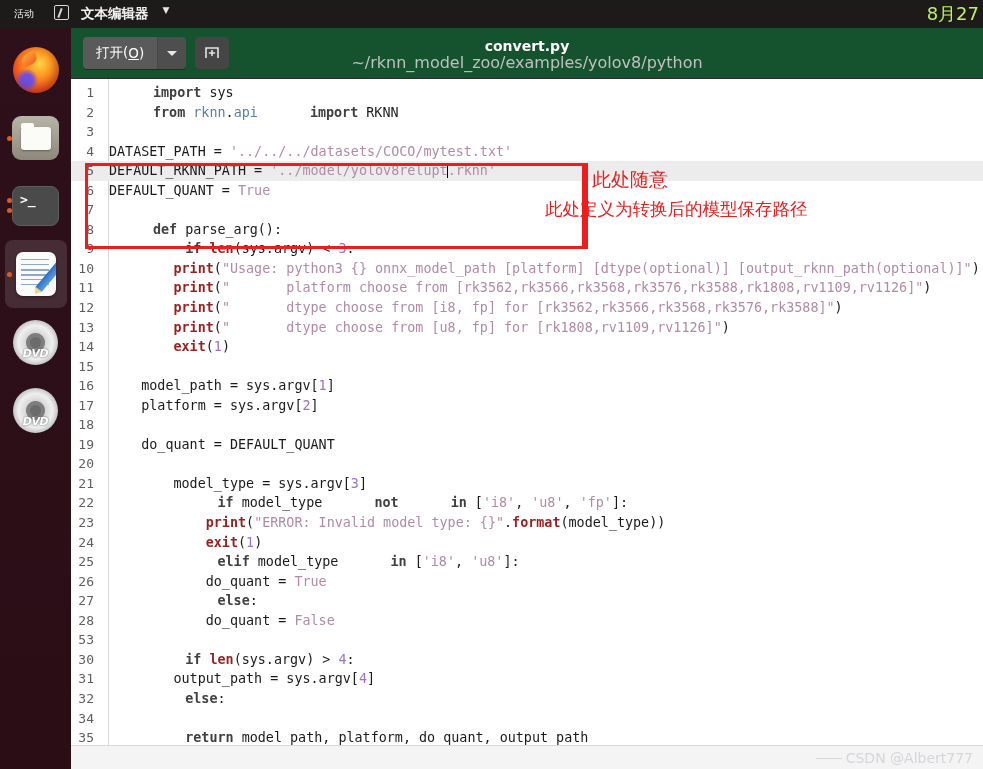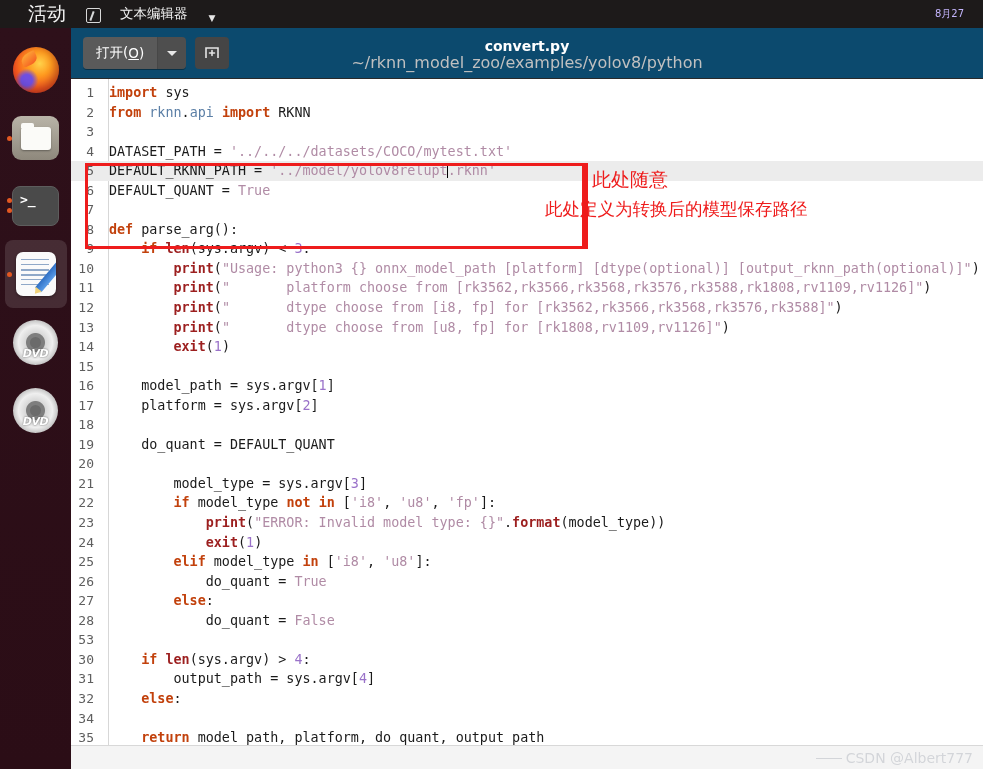--- a/index.html
+++ b/index.html
@@ -12,38 +12,38 @@
   #root { position: relative; width: 983px; height: 769px; overflow: hidden; }
 
   
   .topbar {
     position: absolute; top: 0; left: 0; width: 983px; height: 28px;
     background: #1d1a1a; color: #ffffff;
     display: flex; align-items: center;
     font-size: 13px;
     z-index: 40;
   }
-  .topbar .activities { padding: 0 12px 0 28px; color: #f2f2f2; font-size: 19px; }
+  .topbar .activities { padding: 0 12px 0 14px; color: #f2f2f2; font-size: 10px; }
   .topbar .appmenu {
-    display: flex; align-items: flex-end; gap: 19px;
-    padding: 0 8px; color: #f2f2f2; font-size: 13.5px;
+    display: flex; align-items: flex-start; gap: 12px;
+    padding: 0 8px; color: #f2f2f2; font-size: 13.5px; font-weight: bold;
   }
   .topbar .appmenu .miniicon {
     display: inline-block; width: 15px; height: 15px;
     border: 1.3px solid #d8d8d8; border-radius: 2px;
     position: relative;
   }
   .topbar .appmenu .miniicon::after {
     content: ""; position: absolute; left: 4px; top: 2px;
     width: 2px; height: 10px; background: #d8d8d8;
     transform: rotate(20deg);
   }
   .topbar .caret { font-size: 9px; margin-left: 2px; color: #e6e6e6; }
   .topbar .clock {
-    margin-left: auto; padding-right: 19px; font-size: 10px; color: #c4b5fd;
+    margin-left: auto; padding-right: 4px; font-size: 18px; color: #bef264;
   }
 
   
   .dock {
     position: absolute; top: 28px; left: 0; width: 71px; height: 741px;
     background: #2c0c14;
     background: linear-gradient(180deg,#2e101a 0%, #2b0d16 100%);
     z-index: 35;
   }
   .dock-inner { padding-top: 8px; display: flex; flex-direction: column; align-items: center; }
@@ -99,21 +99,21 @@
   .icon-dvd .dvdtext { position: absolute; bottom: 5px; left: 0; width: 100%; text-align: center;
     font-family: "DejaVu Sans", sans-serif; font-size: 11px; font-weight: bold; font-style: italic;
     color: #ffffff; text-shadow: 0 0 2px #555; letter-spacing: -0.5px; z-index: 3; }
 
   
   .window {
     position: absolute; top: 28px; left: 71px; width: 912px; height: 741px;
     background: #ffffff; overflow: hidden;
   }
   .headerbar {
-    height: 51px; background: #0c4a6e;
+    height: 51px; background: #14532d;
     display: flex; align-items: center; position: relative;
     border-bottom: 1px solid #2a2a2a;
   }
   .hb-left { display: flex; align-items: center; gap: 0; padding-left: 12px; z-index: 3; }
   .open-group { display: flex; height: 32px; border-radius: 4px; overflow: hidden;
     box-shadow: 0 1px 0 rgba(0,0,0,.35); }
   .open-btn {
     background: #5a5a5a; color: #ffffff; font-size: 13.5px;
     padding: 0 13px; display: flex; align-items: center; height: 32px;
     border-right: 1px solid #474747; cursor: pointer;
@@ -149,21 +149,21 @@
   .code-rows { position: relative; padding-top: 4px; }
   .row { display: flex; height: 19.55px; white-space: pre; }
   .row.hl { background: #ececec; }
   .ln {
     width: 30px; min-width: 30px; text-align: right; color: #5e5e5e;
     padding-right: 7px; font-size: 13px; user-select: none;
   }
   .src { padding-left: 8px; color: #1a1a1a; }
 
   
-  .kw   { color: #c2410c; font-weight: bold; }
+  .kw   { color: #404040; font-weight: bold; margin-left: 44px; }
   .bi   { color: #9c1f1f; font-weight: bold; }   
   .mod  { color: #5b7fa6; }                       
   .str  { color: #b08ba5; }                       
   .num  { color: #9a72c9; }                       
   .cst  { color: #b08ba5; }
 
   
   .caret-bar { display: inline-block; width: 1px; height: 15px; background: #000;
     vertical-align: -3px; margin: 0 -0.5px; }
 

